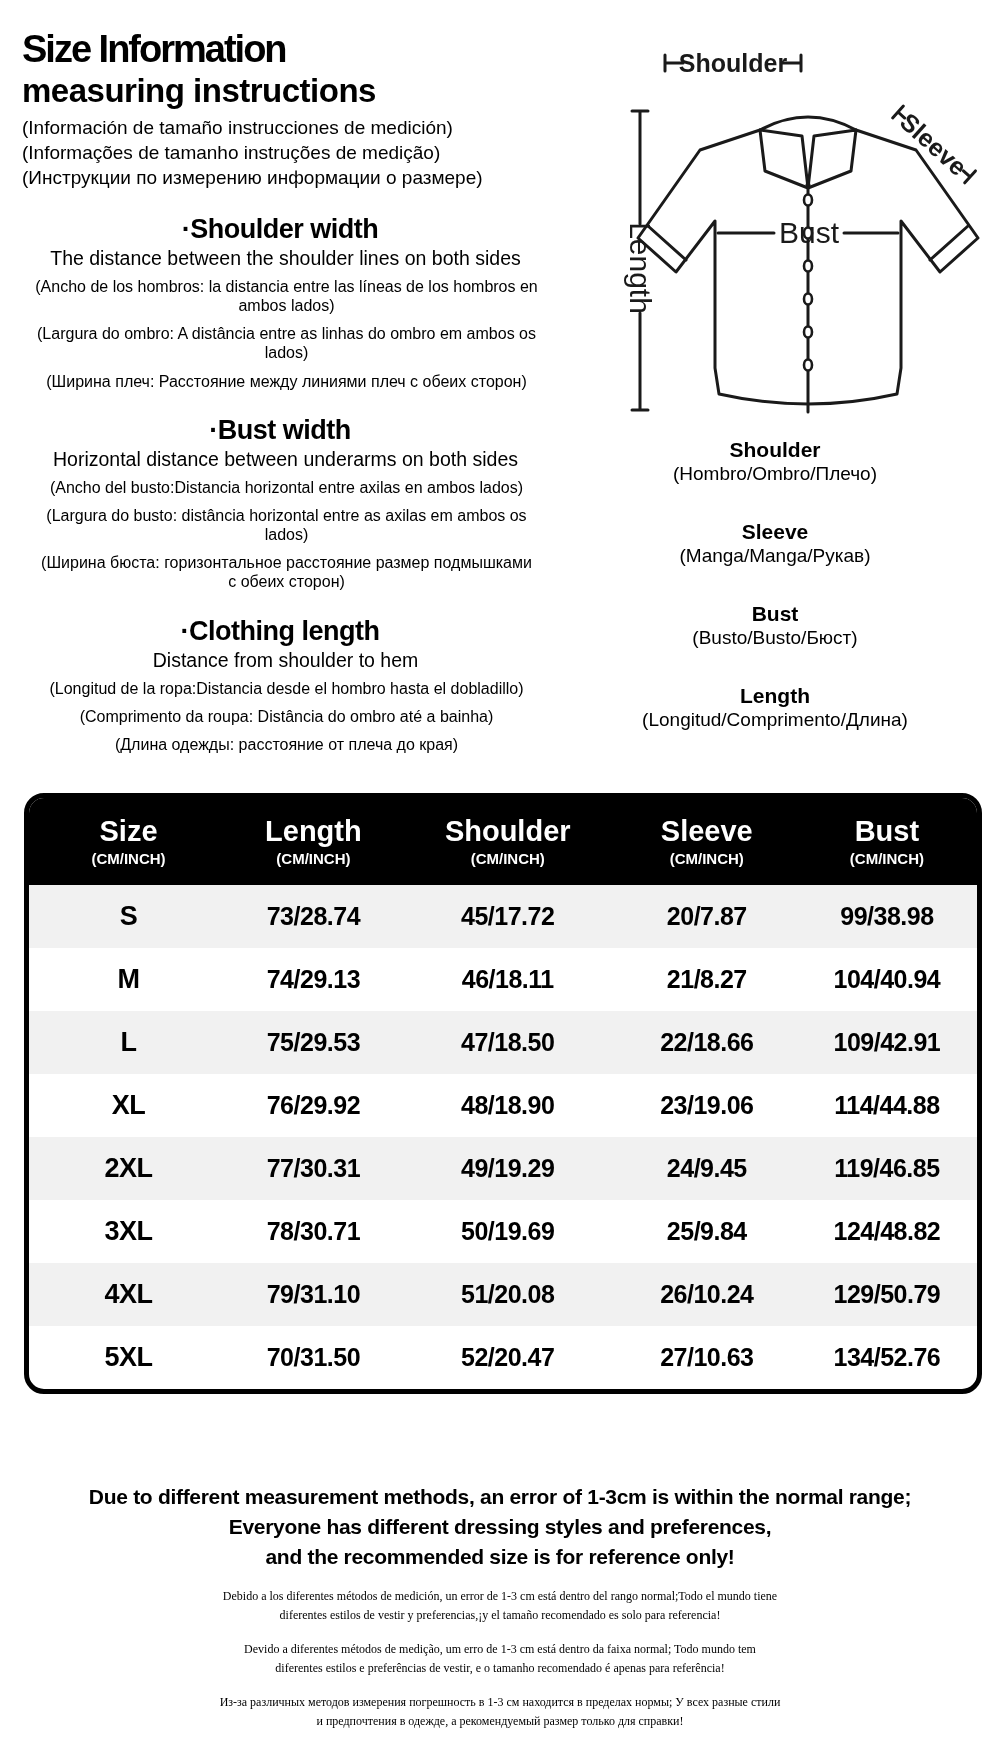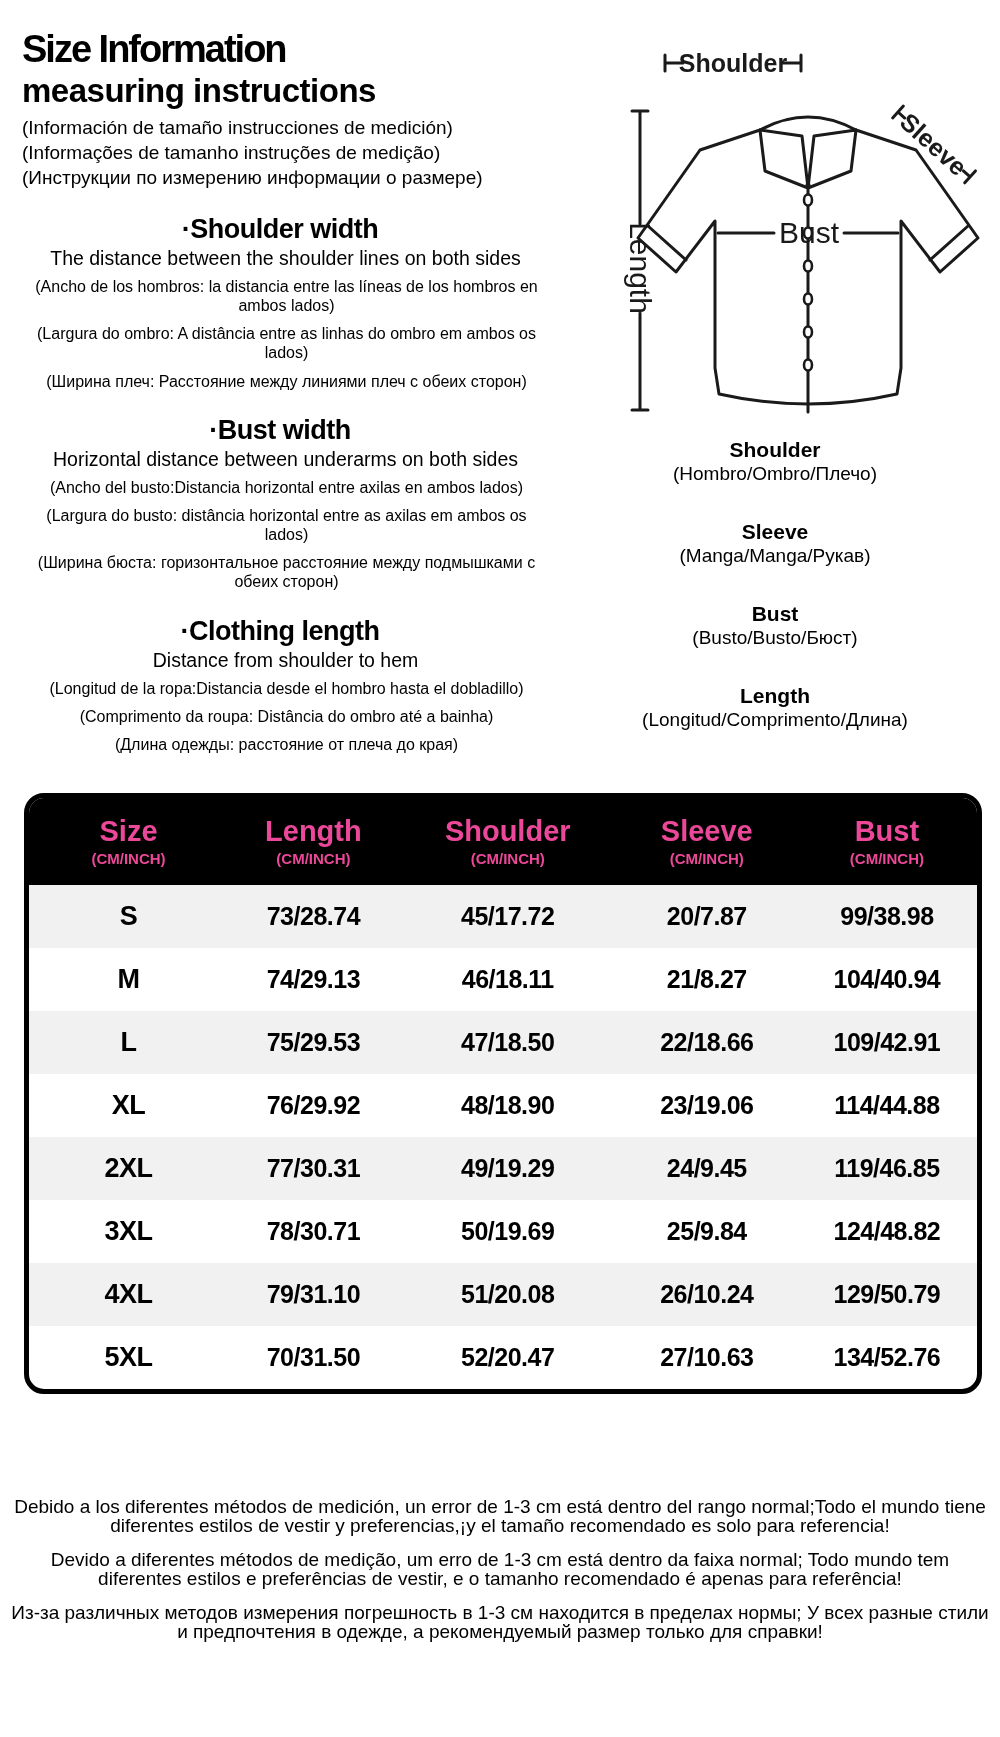--- a/index.html
+++ b/index.html
@@ -22,35 +22,35 @@
   .diagram{position:absolute;left:552px;top:28px;width:450px;height:410px;}
   .diagram svg{display:block;width:100%;height:100%;}
   .legend{position:absolute;left:555px;top:437px;width:440px;text-align:center;}
   .legend-item{margin-bottom:33px;}
   .legend-name{font-size:21px;font-weight:700;line-height:1.2;}
   .legend-trans{font-size:19px;line-height:1.25;}
 
   
   .size-table{position:absolute;left:24px;top:793px;width:948px;border:5px solid #000;
               border-radius:20px;overflow:hidden;background:#fff;}
-  .thead{display:grid;grid-template-columns:21% 18% 23% 19% 19%;background:#000;color:#ec4899;
+  .thead{display:grid;grid-template-columns:21% 18% 23% 19% 19%;background:#000;color:#ffffff;
          height:87px;align-items:center;}
   .th{text-align:center;}
   .th-main{font-size:29px;font-weight:800;line-height:1.1;}
   .th-sub{font-size:15px;font-weight:700;margin-top:2px;}
   .trow{display:grid;grid-template-columns:21% 18% 23% 19% 19%;height:63px;align-items:center;}
   .trow.odd{background:#f1f1f1;}
   .td{text-align:center;font-size:25px;font-weight:700;letter-spacing:-0.5px;}
   .td.size{font-size:27px;font-weight:800;}
 
   
   .footer{position:absolute;left:0;top:1482px;width:1000px;text-align:center;}
   .notice-line{font-size:21px;font-weight:800;line-height:30px;letter-spacing:-0.3px;}
   .footer-paragraph{margin-top:15px;}
-  .para-line{font-size:19px;line-height:19px;}
+  .para-line{font-size:12px;line-height:19px;font-family:Liberation Serif, serif;}
 </style>
 </head>
 <body>
 
 <div class="page">
 
   <div class="left-col">
     <h1 class="title">Size Information</h1>
     <div class="subtitle">measuring instructions</div>
     <div class="hdr-trans">
@@ -68,21 +68,21 @@
         <p>(Ширина плеч: Расстояние между линиями плеч с обеих сторон)</p>
       </div>
     </div>
 
     <div class="section">
       <h2 class="section-title"><span class="bullet">·</span><span>Bust width</span></h2>
       <div class="section-desc">Horizontal distance between underarms on both sides</div>
       <div class="section-trans">
         <p>(Ancho del busto:Distancia horizontal entre axilas en ambos lados)</p>
         <p>(Largura do busto: distância horizontal entre as axilas em ambos os lados)</p>
-        <p>(Ширина бюста: горизонтальное расстояние между подмышками с обеих сторон)</p>
+        <p>(Ширина бюста: горизонтальное расстояние размер подмышками с обеих сторон)</p>
       </div>
     </div>
 
     <div class="section">
       <h2 class="section-title"><span class="bullet">·</span><span>Clothing length</span></h2>
       <div class="section-desc">Distance from shoulder to hem</div>
       <div class="section-trans">
         <p>(Longitud de la ropa:Distancia desde el hombro hasta el dobladillo)</p>
         <p>(Comprimento da roupa: Distância do ombro até a bainha)</p>
         <p>(Длина одежды: расстояние от плеча до края)</p>
@@ -235,20 +235,25 @@
     <div class="trow">
       <div class="td size">5XL</div>
       <div class="td">70/31.50</div>
       <div class="td">52/20.47</div>
       <div class="td">27/10.63</div>
       <div class="td">134/52.76</div>
     </div>
   </div>
 
   <div class="footer">
+    <div>
+      <div class="notice-line">Due to different measurement methods, an error of 1-3cm is within the normal range;</div>
+      <div class="notice-line">Everyone has different dressing styles and preferences,</div>
+      <div class="notice-line">and the recommended size is for reference only!</div>
+    </div>
     <div class="footer-paragraph">
       <div class="para-line">Debido a los diferentes métodos de medición, un error de 1-3 cm está dentro del rango normal;Todo el mundo tiene</div>
       <div class="para-line">diferentes estilos de vestir y preferencias,¡y el tamaño recomendado es solo para referencia!</div>
     </div>
     <div class="footer-paragraph">
       <div class="para-line">Devido a diferentes métodos de medição, um erro de 1-3 cm está dentro da faixa normal; Todo mundo tem</div>
       <div class="para-line">diferentes estilos e preferências de vestir, e o tamanho recomendado é apenas para referência!</div>
     </div>
     <div class="footer-paragraph">
       <div class="para-line">Из-за различных методов измерения погрешность в 1-3 см находится в пределах нормы; У всех разные стили</div>

